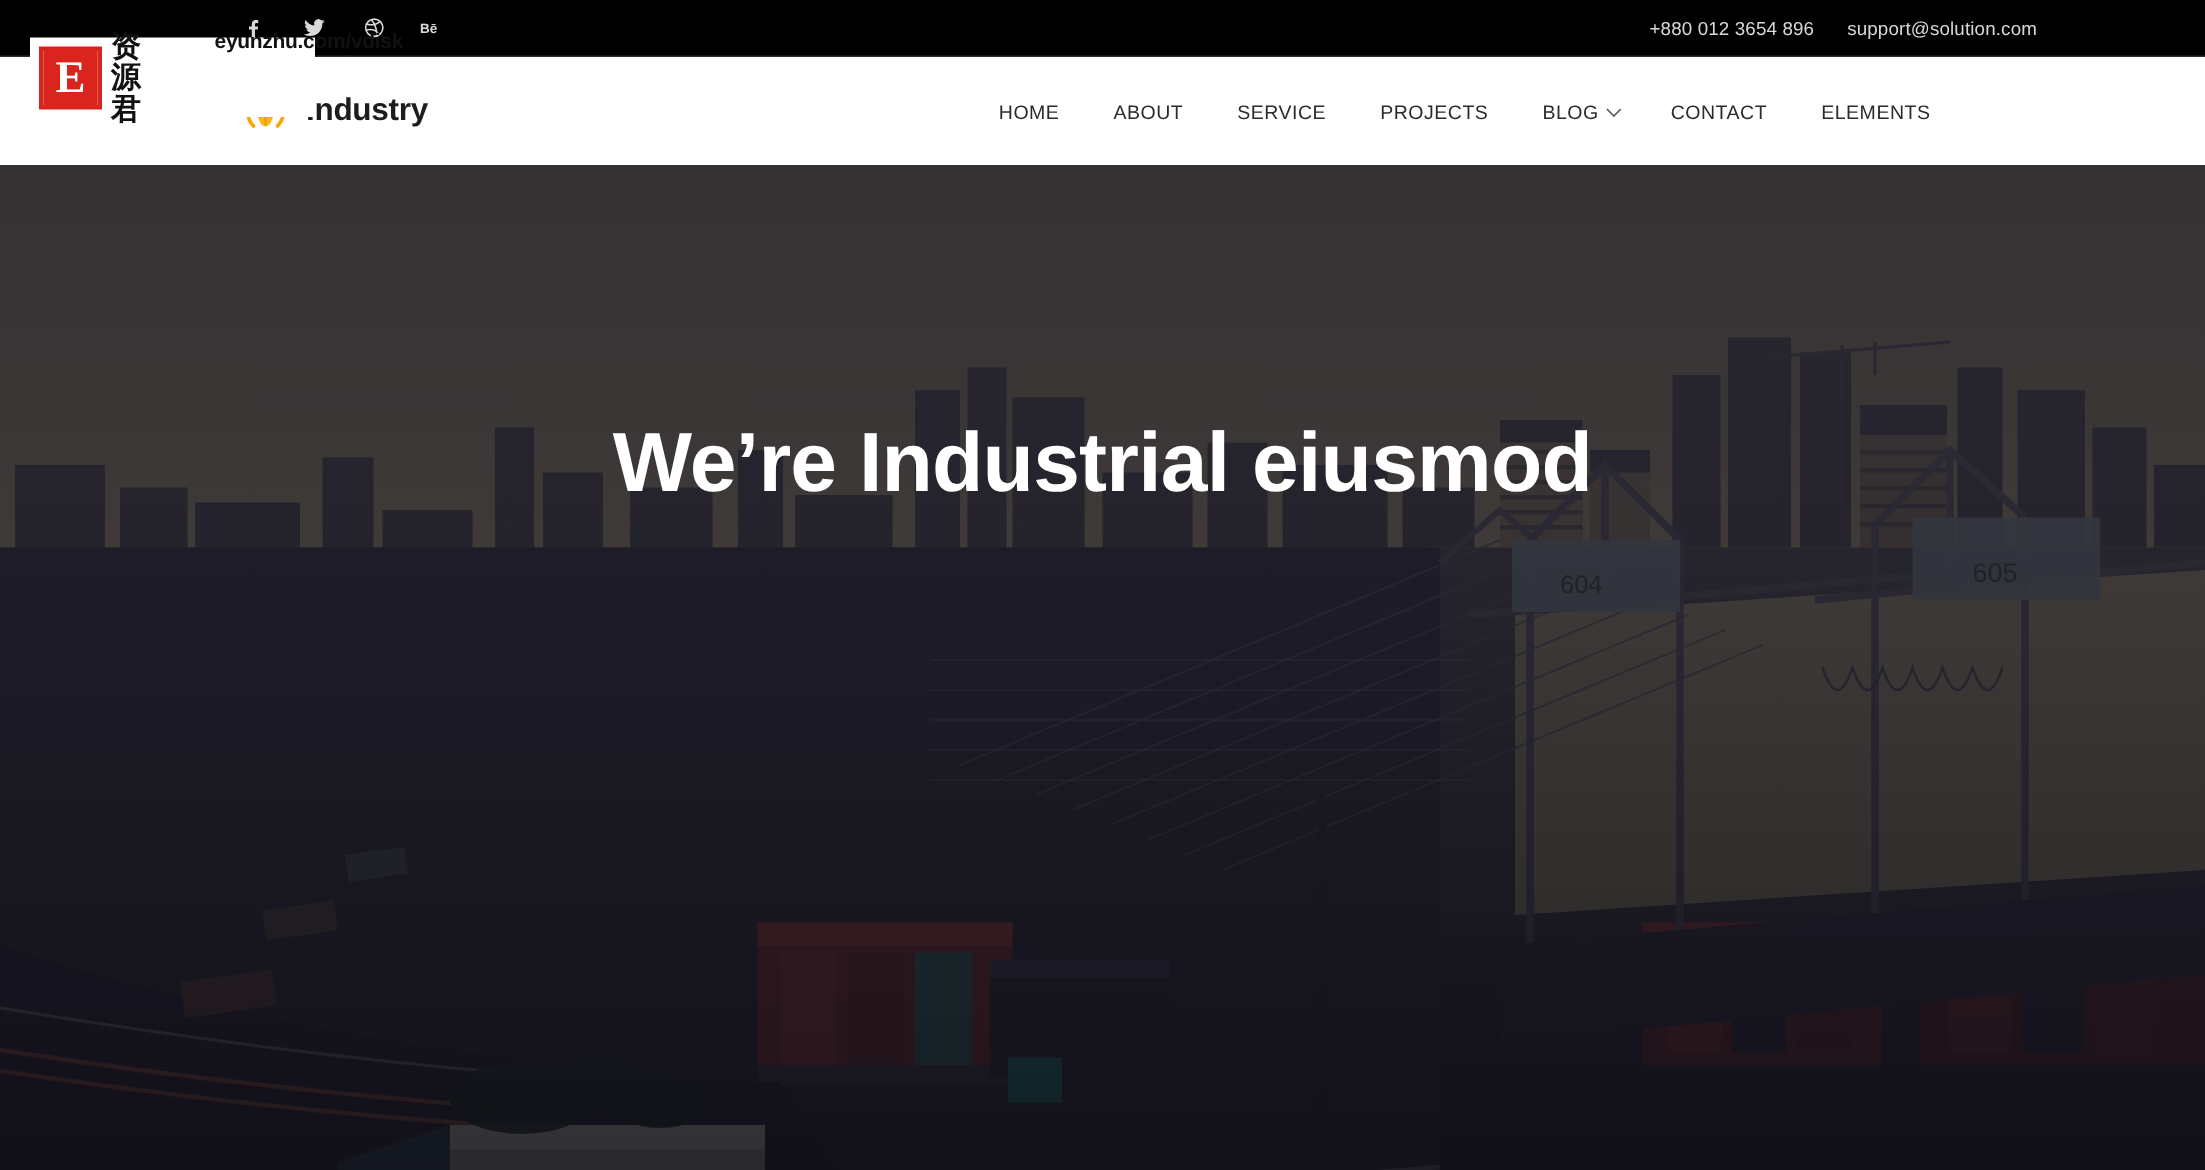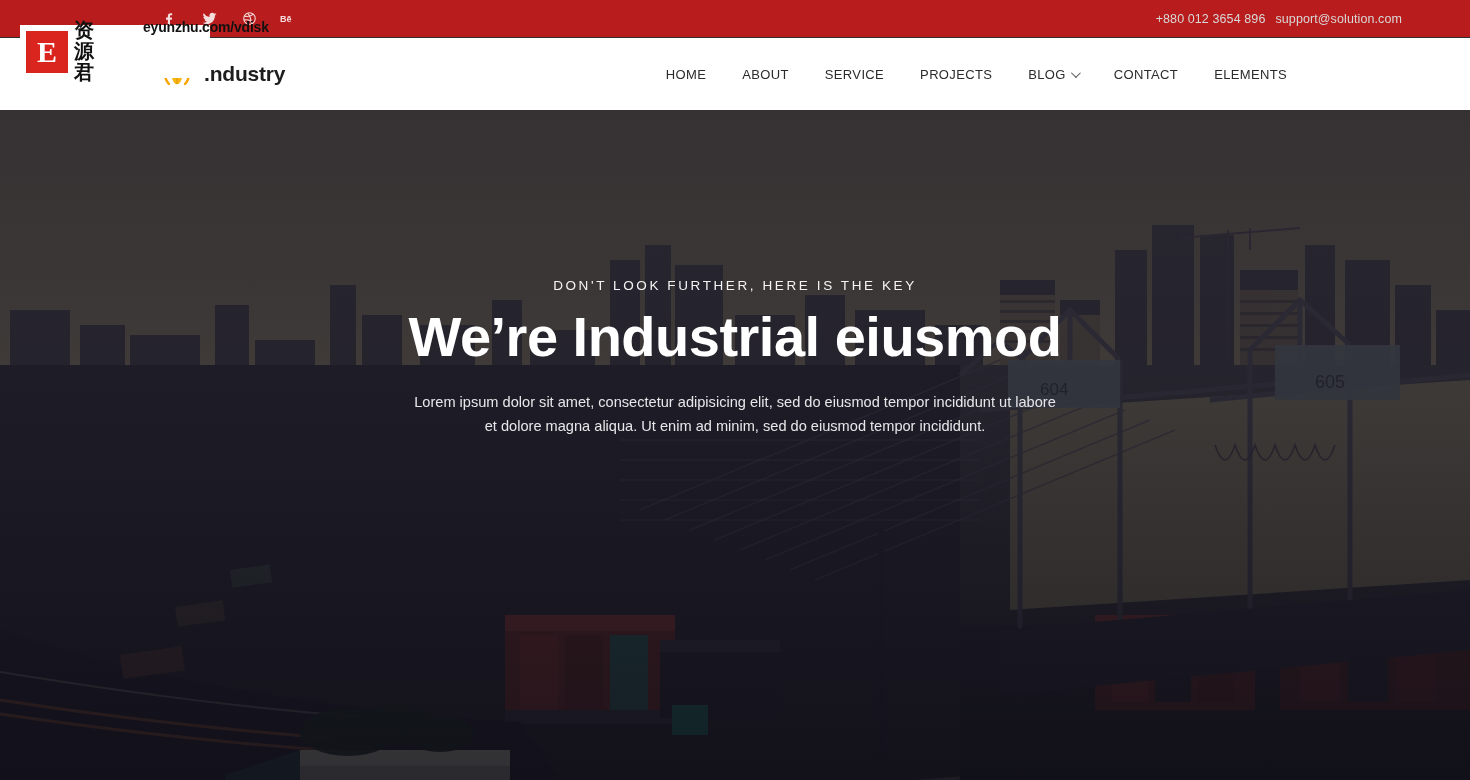--- a/index.html
+++ b/index.html
@@ -9,38 +9,38 @@
     overflow:hidden;
     font-family:"Liberation Sans", sans-serif;
     background:#fff;
   }
   .page { position:relative; width:1470px; height:780px; }
 
   
   .topbar {
     position:absolute; top:0; left:0;
     width:1470px; height:38px;
-    background:#b91c1c;
+    background:#000000;
     display:flex; align-items:center;
     border-bottom:1px solid #2e2e2e;
   }
   .topbar-social {
     display:flex; align-items:center; gap:22px;
     margin-left:160px;
   }
   .soc {
     width:18px; height:18px;
     display:flex; align-items:center; justify-content:center;
     color:#ffffff; opacity:.85;
     cursor:pointer;
   }
   .soc svg { display:block; }
   .topbar-right {
-    margin-left:auto; margin-right:68px;
-    display:flex; align-items:flex-end; gap:10px;
+    margin-left:auto; margin-right:112px;
+    display:flex; align-items:flex-end; gap:22px;
   }
   .topbar-right span {
     color:#d8d8d8; font-size:12.5px; letter-spacing:.1px;
     cursor:pointer; white-space:nowrap;
   }
 
   
   .navbar {
     position:absolute; top:38px; left:0;
     width:1470px; height:72px;
@@ -414,23 +414,21 @@
         <g stroke="#cfcabb" stroke-width="3" opacity=".3" fill="none">
           <path d="M600 700 L700 690"></path>
             <path d="M730 686 L830 678"></path>
             <path d="M860 676 L960 668"></path>
         </g>
       </svg>
     </div>
     <div class="hero-overlay"></div>
 
     <div class="hero-content">
-      <div class="hero-sub">DON'T LOOK FURTHER, HERE IS THE KEY</div>
       <h1 class="hero-title">We’re Industrial eiusmod</h1>
-      <p class="hero-desc">Lorem ipsum dolor sit amet, consectetur adipisicing elit, sed do eiusmod tempor incididunt ut labore et dolore magna aliqua. Ut enim ad minim, sed do eiusmod tempor incididunt.</p>
     </div>
   </section>
 
   <div class="watermark">
     <div class="wm-logo">
       <div class="wm-logo-inner">E</div>
     </div>
     <div class="wm-texts">
       <div class="wm-cn">资源君</div>
       <div class="wm-url">eyunzhu.com/vdisk</div>

